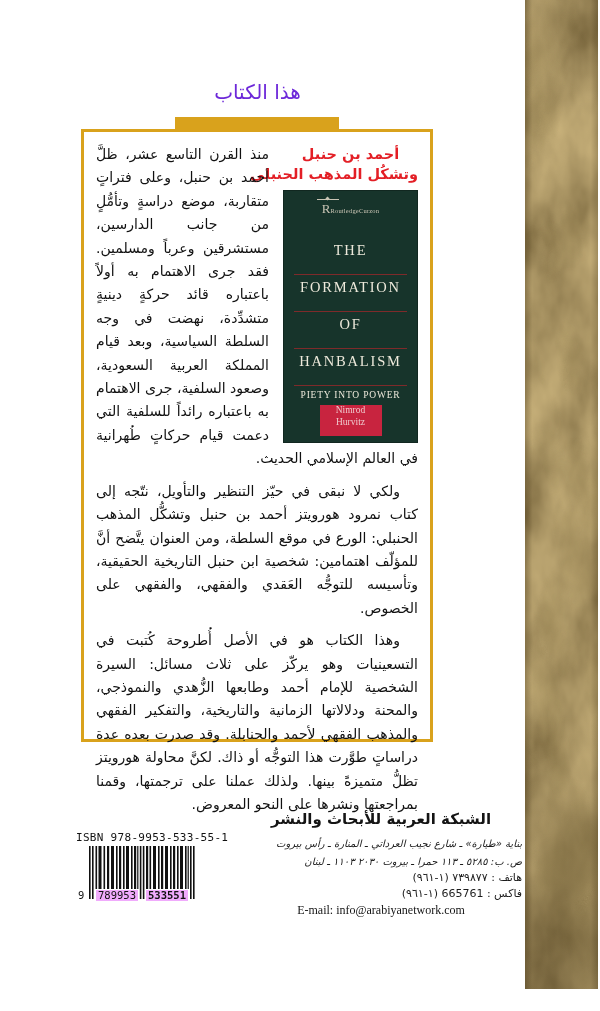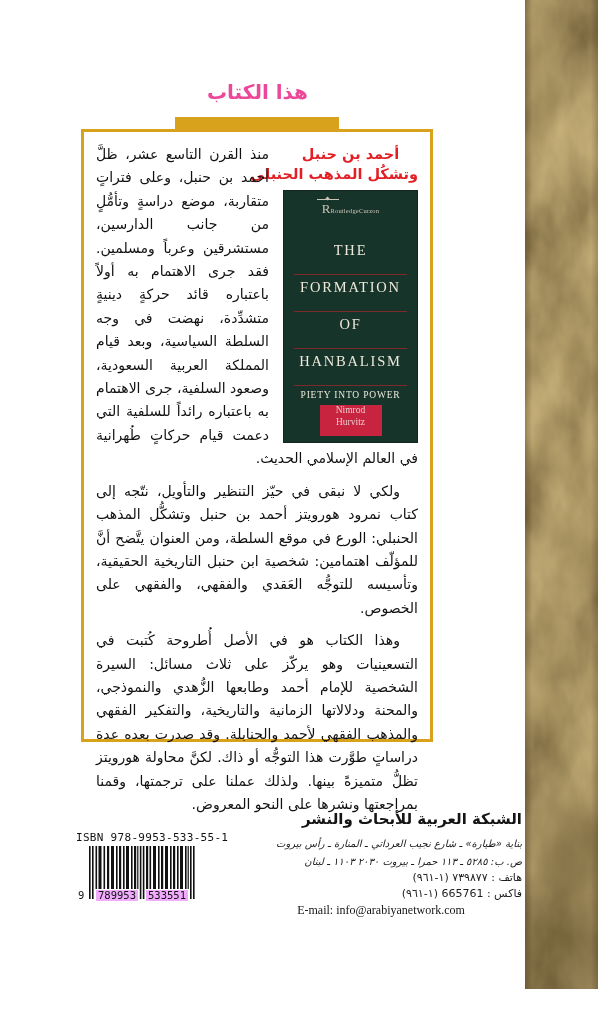--- a/index.html
+++ b/index.html
@@ -14,21 +14,21 @@
   .spine { position:absolute; left:525px; top:0; width:73px; height:989px; }
   .spine svg { display:block; }
   .spine-shade { position:absolute; inset:0;
     background:
       linear-gradient(180deg, rgba(40,28,6,0.10) 0%, rgba(40,28,6,0) 12%, rgba(40,28,6,0) 72%, rgba(45,32,8,0.28) 97%),
       linear-gradient(90deg, rgba(50,36,10,0.30) 0%, rgba(50,36,10,0) 10%, rgba(50,36,10,0) 90%, rgba(50,36,10,0.22) 100%);
   }
 
   
   .heading { position:absolute; top:80px; left:82px; width:351px;
-    text-align:center; font-size:20px; font-weight:bold; color:#ec4899; letter-spacing:0.5px; }
+    text-align:center; font-size:20px; font-weight:normal; color:#6d28d9; letter-spacing:0.5px; }
 
   
   .gold-tab { position:absolute; left:175px; top:117px; width:164px; height:14px; background:#D9A21C; }
   .main-box { position:absolute; left:81px; top:129px; width:352px; height:613px;
     border:3px solid #D9A21C; background:#fff; padding:11px 12px 10px 12px; direction:rtl; }
 
   .main-box p { text-align:justify; font-size:14px; line-height:23.4px; color:#111; }
   .para2, .para3 { clear:both; margin-top:9px; text-indent:18px; }
   .bold-title { font-weight:normal; }
 
@@ -49,37 +49,37 @@
   .cover-title-block { margin:25px 11px 0 11px; color:#EDE9DB; }
   .ct-line { font-size:14.5px; letter-spacing:1.8px; line-height:16px; padding-bottom:16px;
     border-bottom:1px solid #7E2A2A; margin-bottom:4px; }
   .ct-sub { font-size:9.5px; letter-spacing:0.8px; margin:2px 6px 0 6px; color:#EDE9DB; }
   .author-box { position:absolute; bottom:7px; left:50%; transform:translateX(-50%);
     width:62px; height:31px; background:#C8243F; color:#EFC9CD;
     font-size:9.5px; line-height:11.5px; }
 
   
   .publisher { position:absolute; top:810px; left:240px; width:282px; direction:rtl; }
-  .pub-name { font-size:15px; font-weight:bold; text-align:right; color:#141414; margin-bottom:7px; }
+  .pub-name { font-size:15px; font-weight:bold; text-align:center; color:#141414; margin-bottom:7px; }
   .pub-addr { font-size:10px; line-height:17.5px; color:#1c1c1c;font-style:italic; }
   .pub-tel { font-size:11px; line-height:15.5px; text-align:right; color:#1c1c1c; }
   .pub-email { font-family:"Liberation Serif", serif; direction:ltr; font-size:12px;
     text-align:center; margin-top:2px; color:#141414; }
 
   
   .isbn-block { position:absolute; top:832px; left:76px; width:132px; text-align:center; }
   .isbn-label { font-family:"DejaVu Sans Mono", monospace; font-size:11px; letter-spacing:0.3px;
     line-height:12px; color:#111; white-space:nowrap; }
   .barcode-wrap { position:relative; width:106px; margin:2px auto 0 auto; }
   .barcode-wrap svg { display:block; }
   .ean-digit { position:absolute; bottom:-2px; font-family:"DejaVu Sans Mono", monospace;
     font-size:10.5px; color:#111; background:#f0abfc; line-height:11px; }
   .d-lead  { left:-11px; background:transparent; }
   .d-left  { left:7px;  width:42px; text-align:center; }
-  .d-right { right:7px; width:42px; text-align:center; }
+  .d-right { right:7px; width:42px; text-align:center;font-weight:bold; }
 </style>
 </head>
 <body>
 
 <div class="page">
 
   <div class="spine">
     <svg width="73" height="989" xmlns="http://www.w3.org/2000/svg">
       <defs>
         <filter id="marbleF" x="-10%" y="-2%" width="120%" height="104%">

